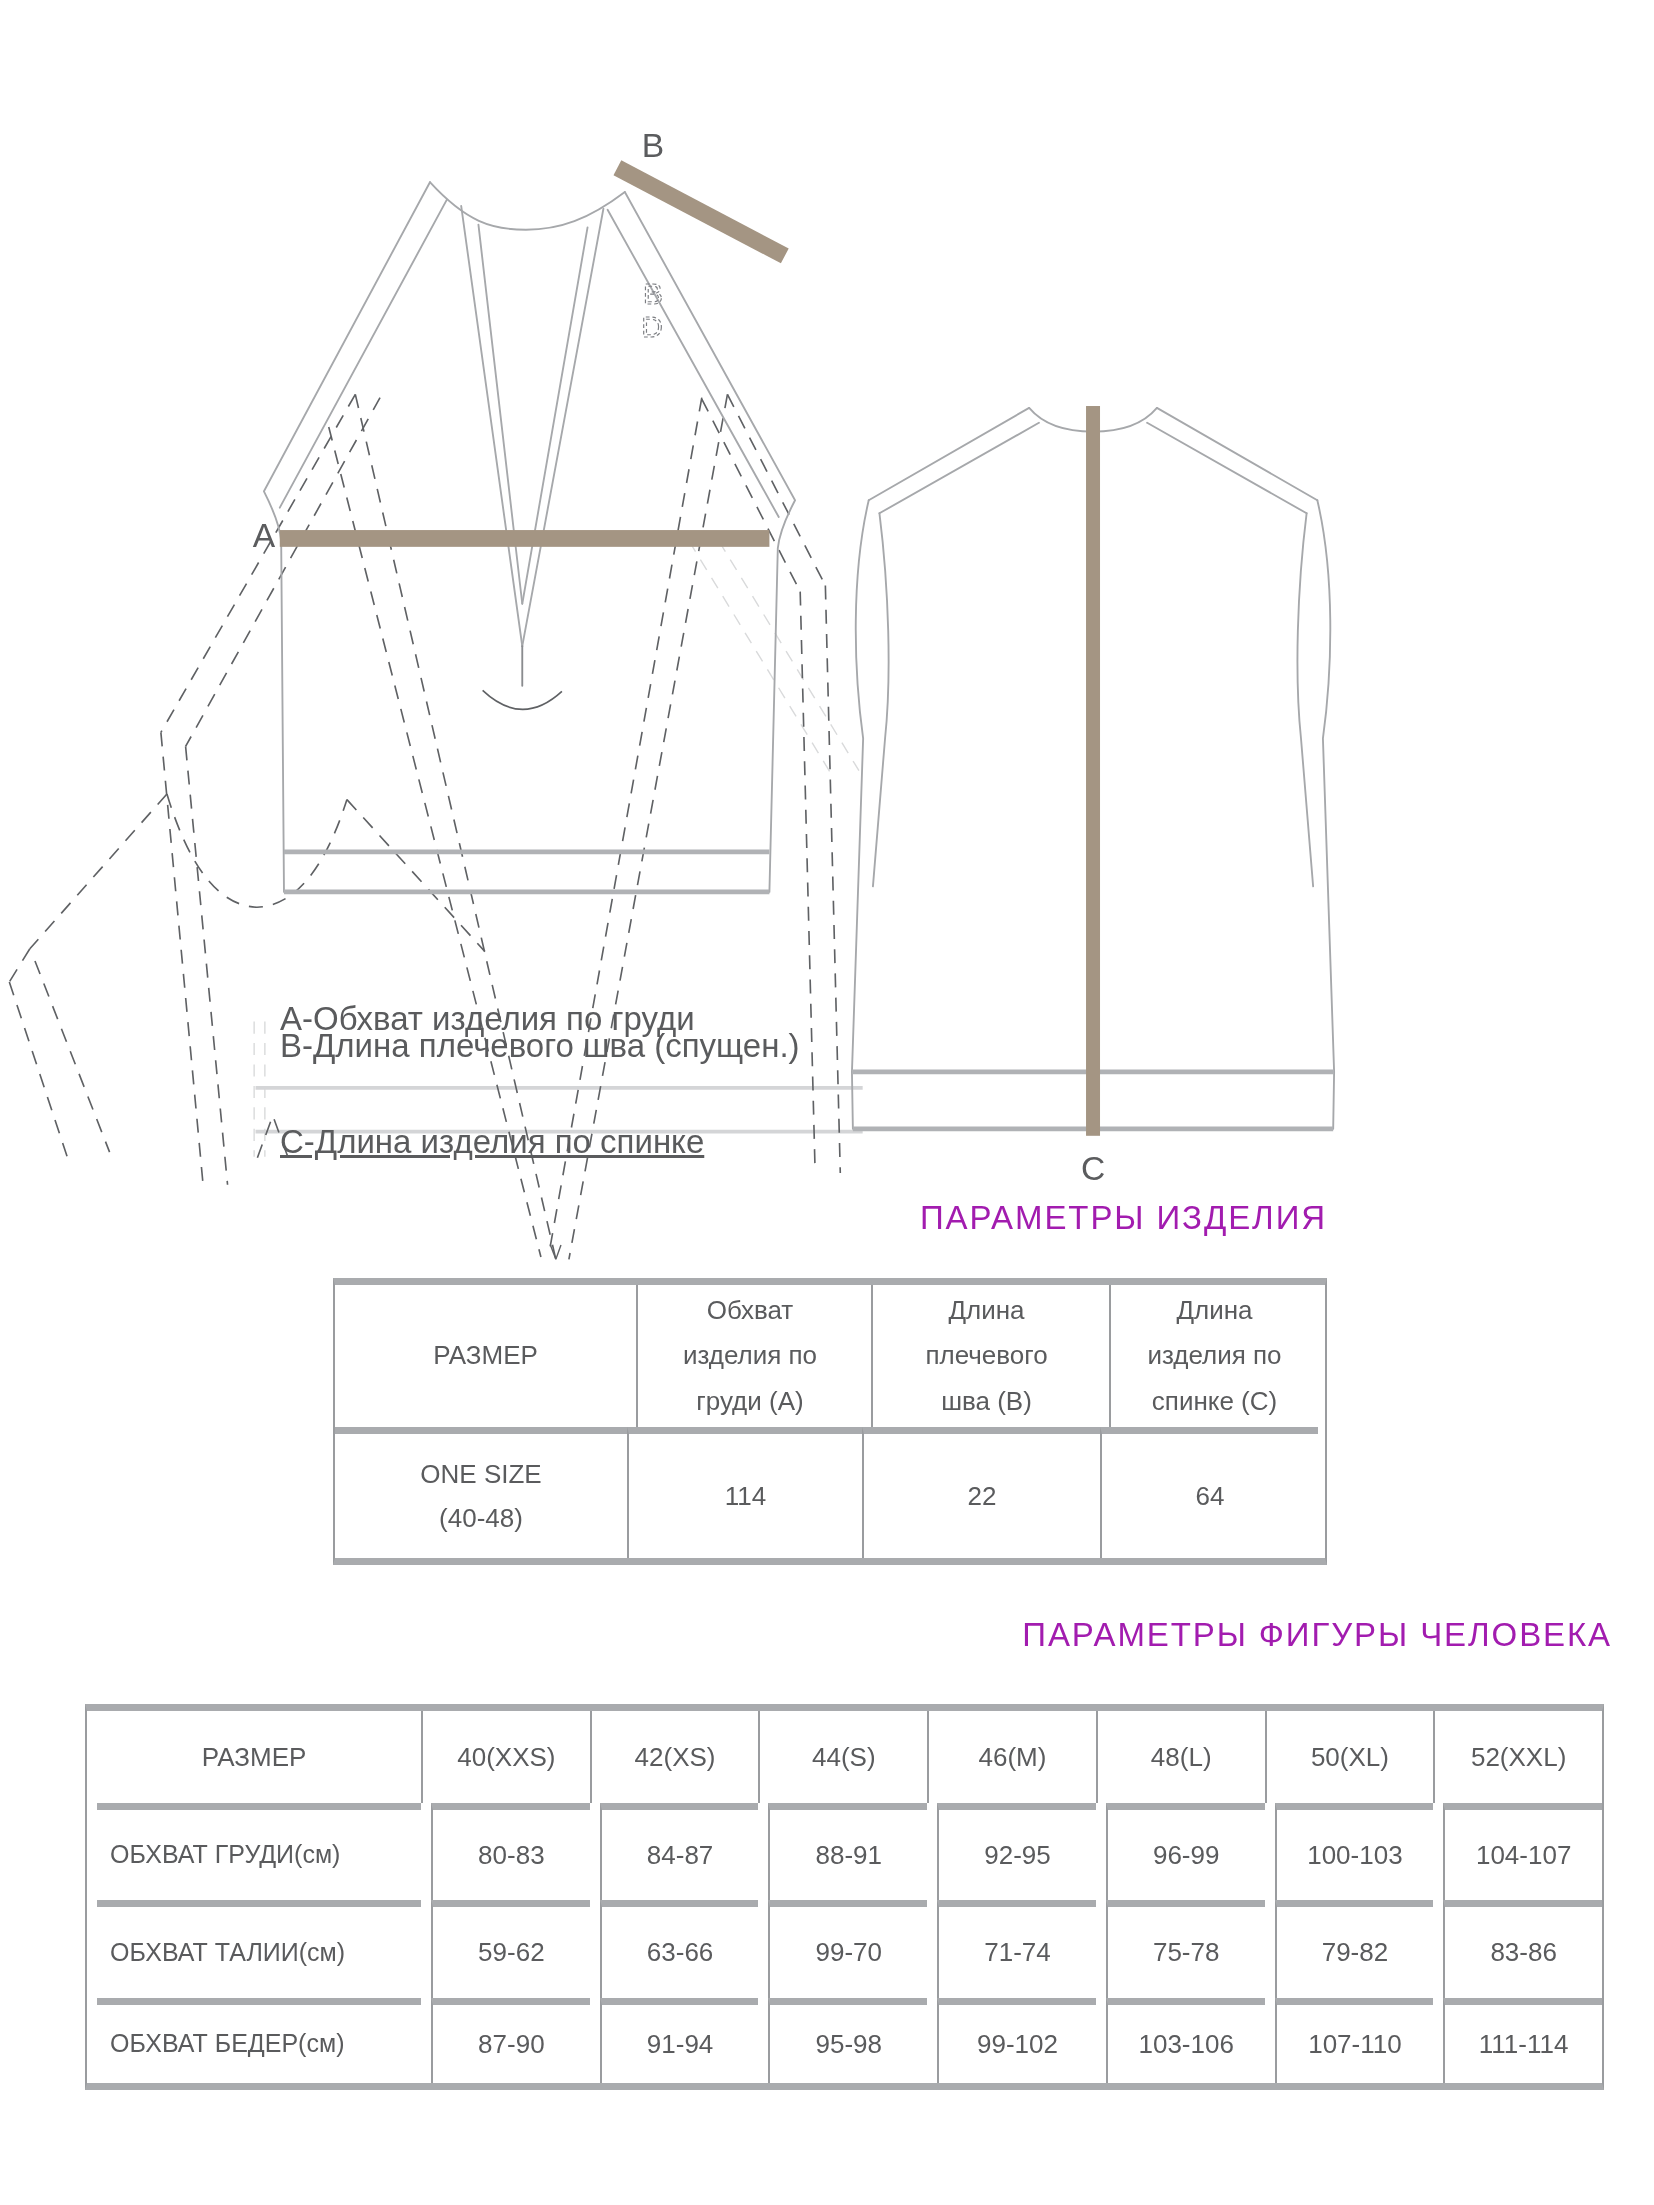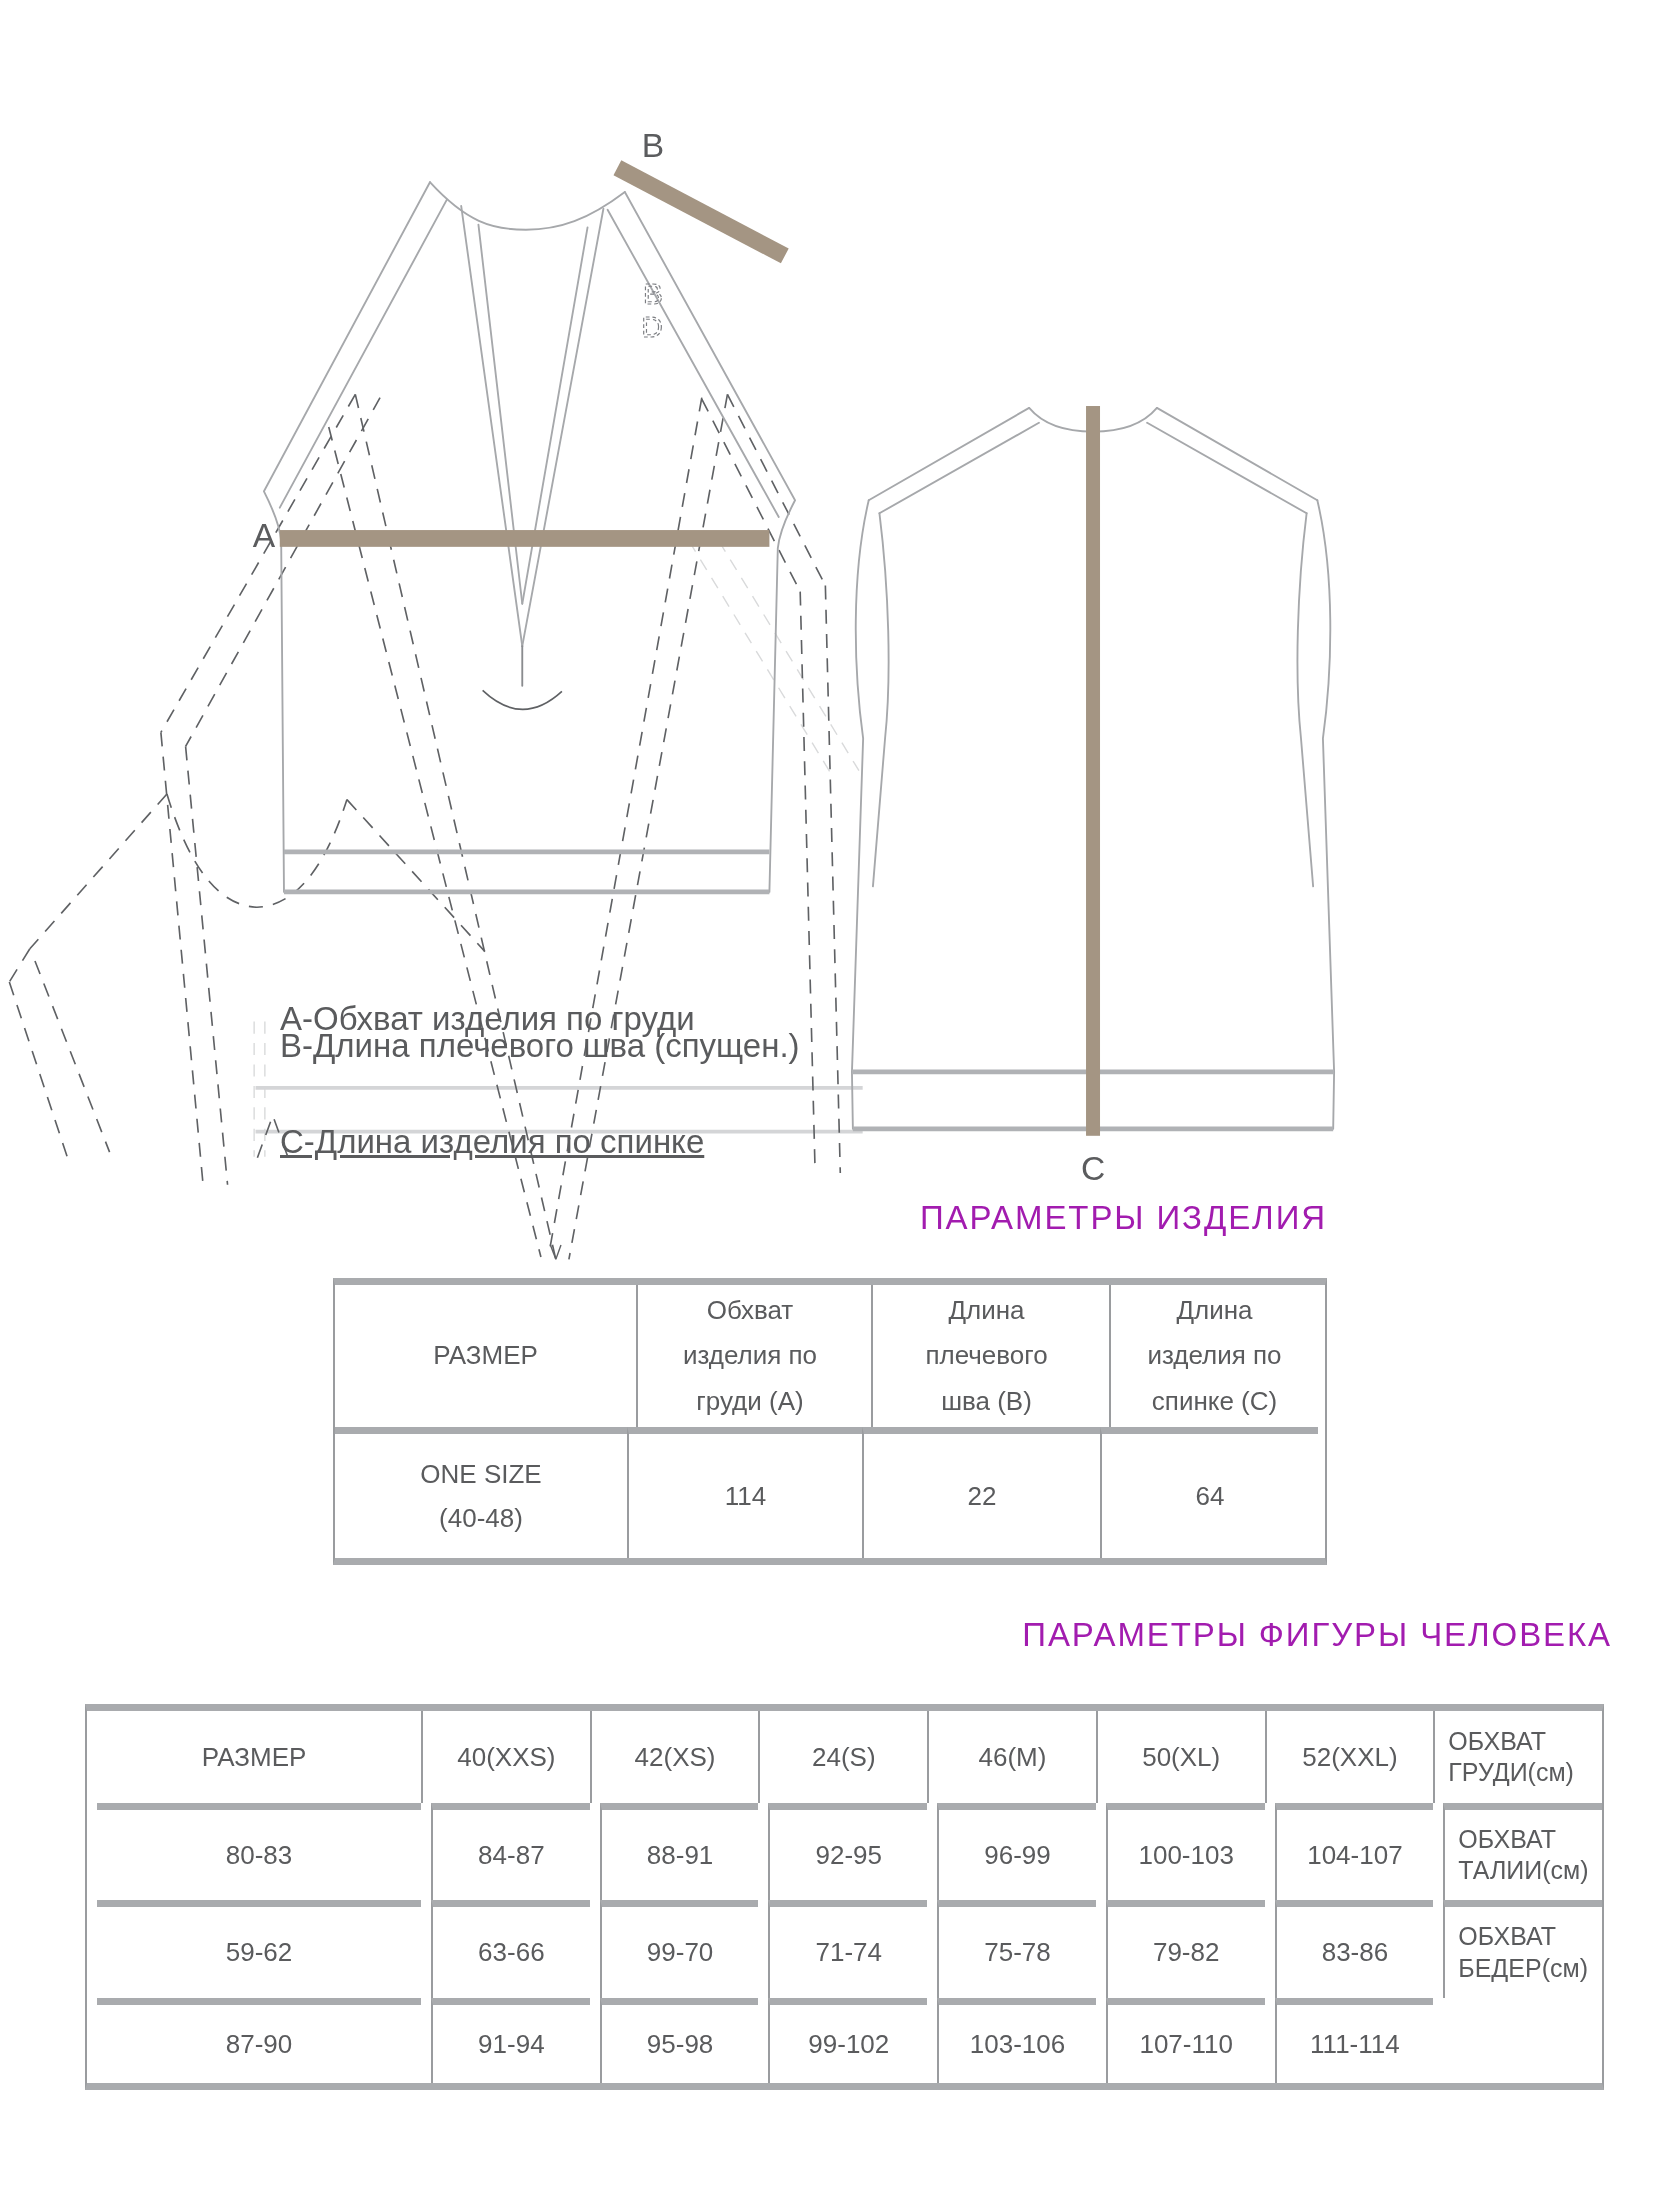--- a/index.html
+++ b/index.html
@@ -187,24 +187,27 @@
   <div class="c">
       <span>РАЗМЕР</span>
     </div>
   <div class="c">
       <span>40(XXS)</span>
     </div>
   <div class="c">
       <span>42(XS)</span>
     </div>
   <div class="c">
-      <span>24(S)</span>
+      <span>44(S)</span>
     </div>
   <div class="c">
       <span>46(M)</span>
+    </div>
+  <div class="c">
+      <span>48(L)</span>
     </div>
   <div class="c">
       <span>50(XL)</span>
     </div>
   <div class="c">
       <span>52(XXL)</span>
     </div>
 
   <div class="c lbl">
       <span>ОБХВАТ ГРУДИ(см)</span>

